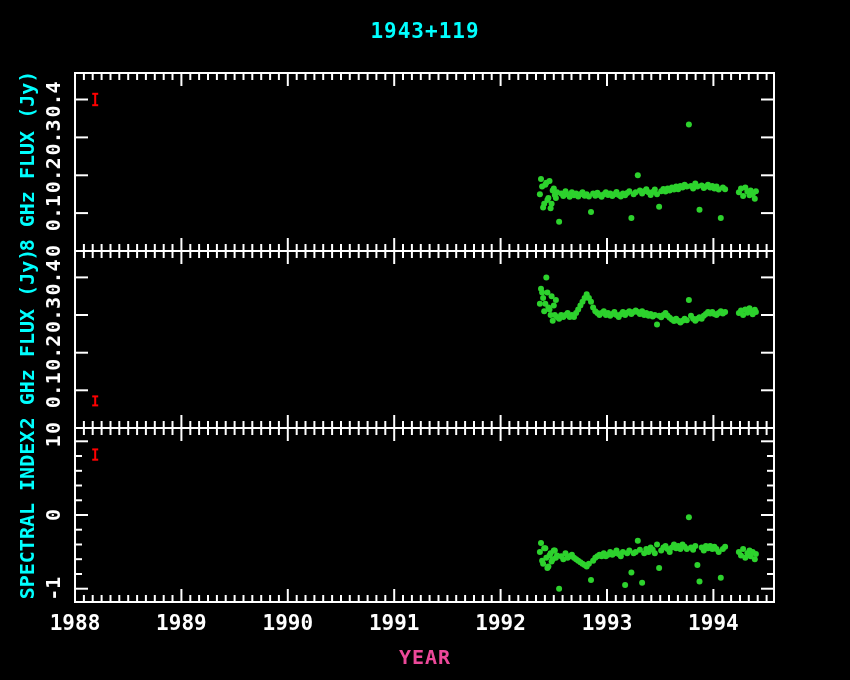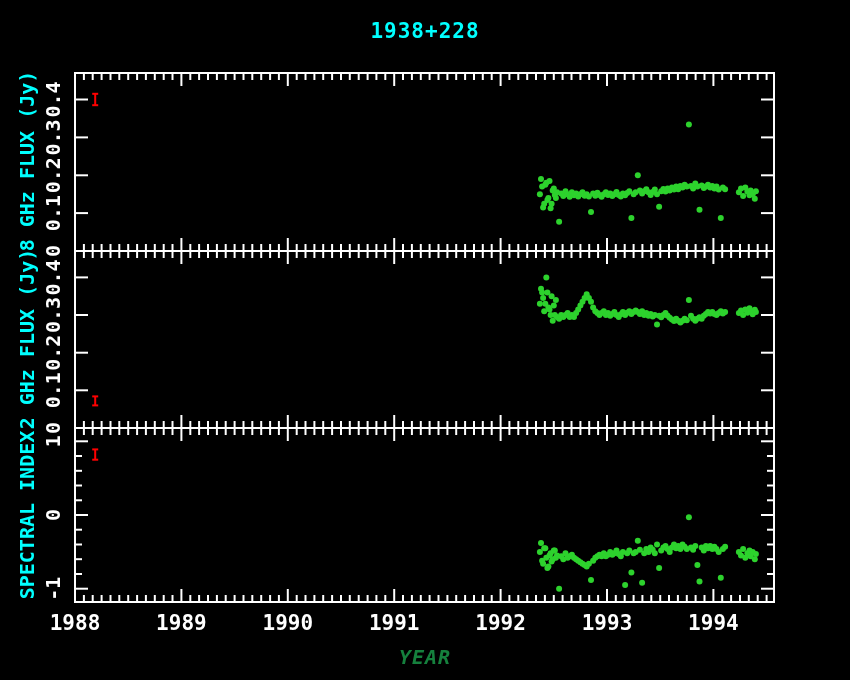--- a/index.html
+++ b/index.html
@@ -11,25 +11,25 @@
   #ylab0{left:27px;top:161px;}
   #ylab1{left:27px;top:339px;}
   #ylab2{left:27px;top:515px;}
   svg{position:absolute;left:0;top:0;}
   svg text{font-family:"DejaVu Sans Mono","Liberation Mono",monospace;font-weight:bold;}
 </style>
 </head>
 <body style="background: rgb(0, 0, 0);">
 
 <div class="stage">
-  <div class="title" style="color: rgb(0, 255, 255);">1938+228</div>
+  <div class="title" style="color: rgb(0, 255, 255);">1943+119</div>
   <div class="ylab" id="ylab0" style="color: rgb(0, 255, 255);">8 GHz FLUX (Jy)</div>
   <div class="ylab" id="ylab1" style="color: rgb(0, 255, 255);">2 GHz FLUX (Jy)</div>
   <div class="ylab" id="ylab2" style="color: rgb(0, 255, 255);">SPECTRAL INDEX</div>
-  <div class="xlab" style="color: #15803d; font-style: italic;">YEAR</div>
+  <div class="xlab" style="color: #ec4899;">YEAR</div>
   <svg id="plot" width="850" height="680" viewBox="0 0 850 680">
       <g>
         <rect x="75" y="73" width="699" height="178" fill="none" stroke="#ffffff" stroke-width="2"></rect>
         <g stroke="#ffffff" stroke-width="2">
           <line x1="75.0" y1="251" x2="75.0" y2="238"></line>
           <line x1="75.0" y1="73" x2="75.0" y2="86"></line>
           <line x1="83.9" y1="251" x2="83.9" y2="244"></line>
           <line x1="83.9" y1="73" x2="83.9" y2="80"></line>
           <line x1="92.7" y1="251" x2="92.7" y2="244"></line>
           <line x1="92.7" y1="73" x2="92.7" y2="80"></line>

